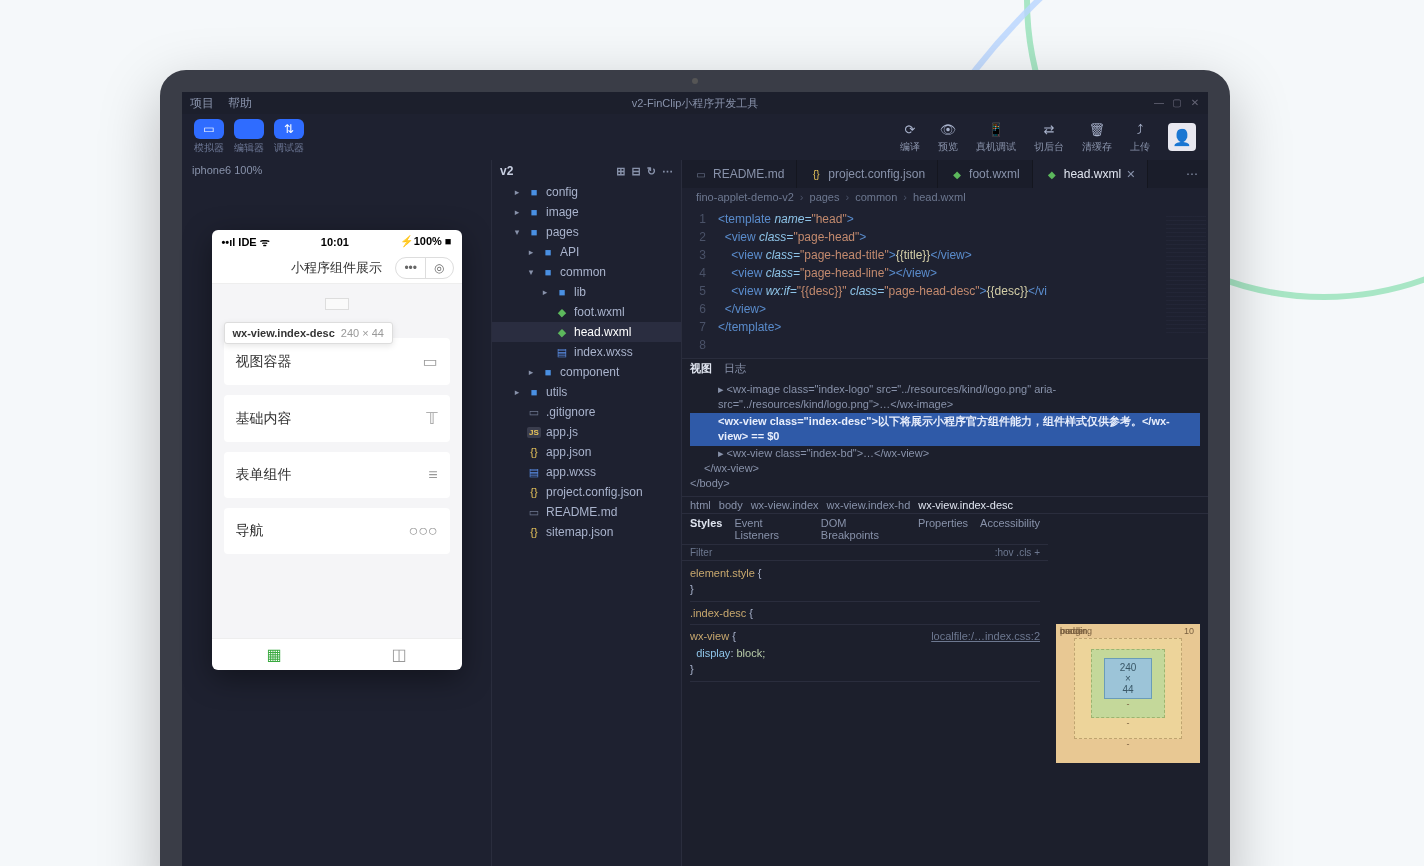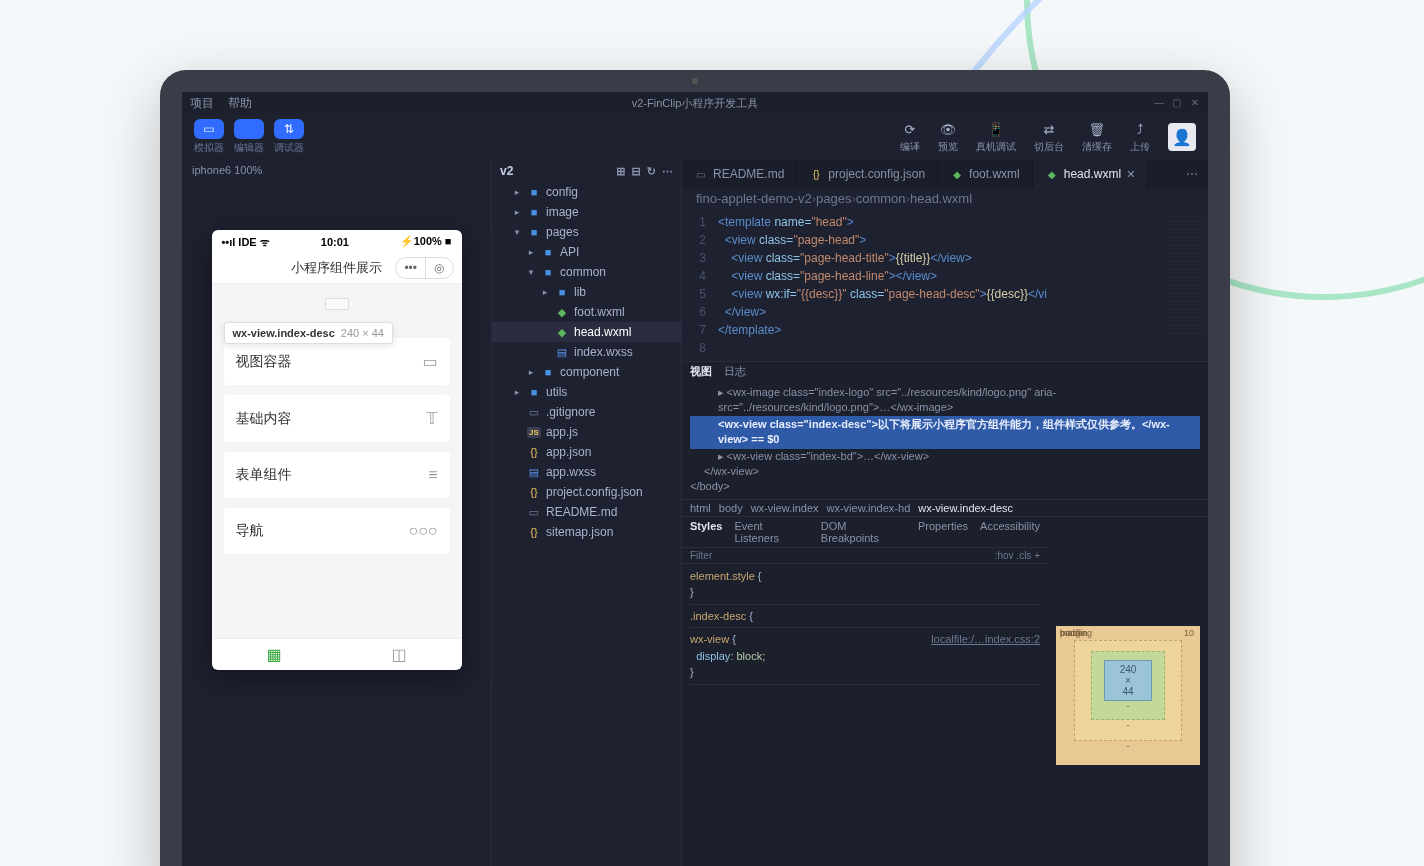--- a/index.html
+++ b/index.html
@@ -82,28 +82,28 @@
 .fico.md { color: #6e7890; }
 
 
 .editor-col { flex: 1; display: flex; flex-direction: column; min-width: 0; background: #1e2130; }
 .tabstrip { display: flex; align-items: center; background: #1a1d2a; height: 28px; }
 .etab { padding: 0 12px; height: 100%; display: flex; align-items: center; gap: 5px; font-size: 12px; color: #8892aa; cursor: pointer; border-right: 1px solid #14161f; }
 .etab.active { background: #1e2130; color: #e0e5f0; }
 .etab .fico { font-size: 10px; }
 .etab .close { font-size: 11px; color: #8892aa; }
 .tab-more { margin-left: auto; padding: 0 10px; color: #8892aa; }
-.breadcrumb { padding: 3px 14px; font-size: 13px; color: #6d7890; display: flex; }
+.breadcrumb { padding: 3px 14px; font-size: 11px; color: #6d7890; display: flex; gap: 6px; }
 .breadcrumb .sep { color: #4a5268; }
 .code { flex: 0 0 auto; padding: 4px 0; font-family: Consolas, Monaco, monospace; font-size: 12px; line-height: 1.5; background: #1e2130; }
 .code-line { display: flex; }
 .ln { width: 36px; text-align: right; padding-right: 12px; color: #4a5268; user-select: none; }
 .lc { flex: 1; white-space: pre; color: #a9b3cc; }
 .tag { color: #5a8ccc; }
-.attr { color: #8ec4e8; }
+.attr { color: #8ec4e8; font-style: italic; }
 .str { color: #c38a6e; }
 .expr { color: #d4cfa8; }
 .minimap { position: absolute; right: 2px; top: 56px; width: 40px; height: 120px; background: repeating-linear-gradient(#2a2d40 0 1px, transparent 1px 4px); opacity: .4; }
 
 
 .devtools { flex: 1; display: flex; flex-direction: column; background: #1c1f2c; border-top: 1px solid #2a2d3d; min-height: 0; }
 .dt-tabs { display: flex; gap: 12px; padding: 2px 8px; font-size: 11px; color: #8892aa; }
 .dt-tabs span.active { color: #e0e5f0; font-weight: 600; }
 .dom { font-family: Consolas, monospace; font-size: 11px; padding: 4px 8px; color: #8892aa; line-height: 1.4; }
 .dom .sel-line { background: #2f5aa8; color: #e8eefc; padding: 1px 0; font-weight: bold; }

